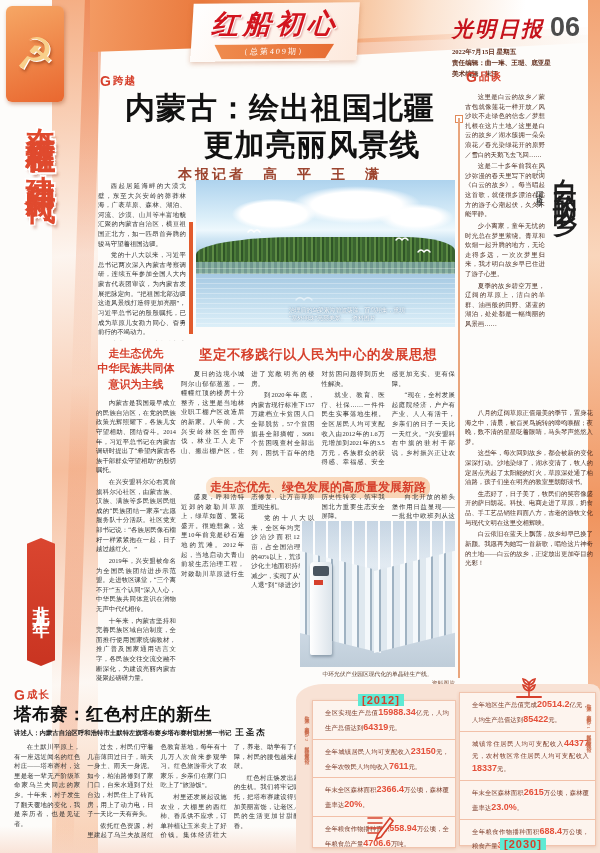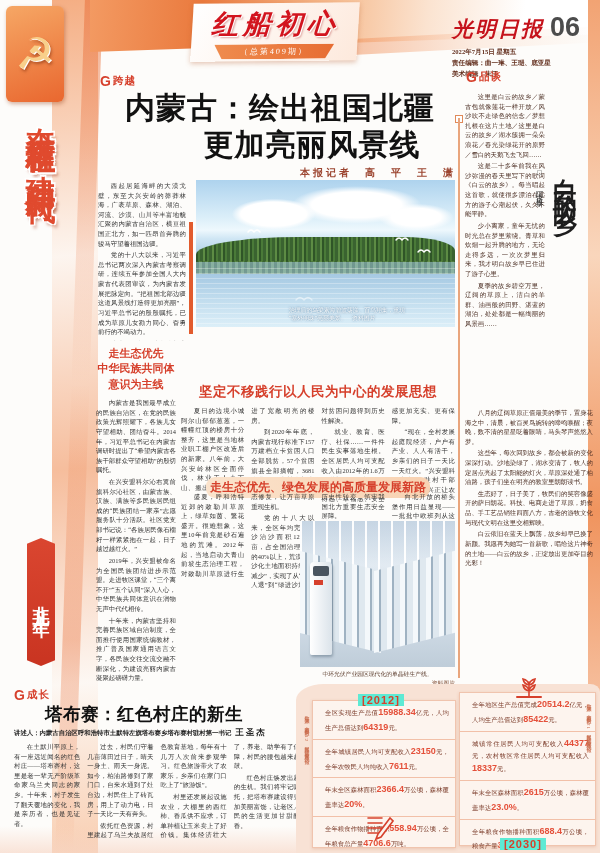--- a/index.html
+++ b/index.html
@@ -55,21 +55,21 @@
 
   
   .glabel{display:flex;align-items:center;gap:2px;}
   .gmark{font-family:"Liberation Sans",sans-serif;font-weight:900;font-size:14px;color:#d6402c;line-height:1;}
   .gtext{font-size:10.5px;font-weight:900;color:#d6402c;font-family:"Liberation Sans",sans-serif;letter-spacing:1px;}
 
   
   .h1wrap{left:104px;top:90px;width:352px;text-align:center;font-family:"Liberation Sans",sans-serif;}
   .h1line{font-size:30px;font-weight:900;color:#111;letter-spacing:1px;line-height:1.22;}
   .h1line.l2{text-indent:64px;}
-  .byline{left:104px;top:166px;width:352px;text-align:right;font-size:10px;color:#9c4530;letter-spacing:3px;font-weight:700;}
+  .byline{left:104px;top:166px;width:352px;text-align:center;font-size:14px;color:#9c4530;letter-spacing:3px;font-weight:700;}
   .leadcol{left:98px;top:181px;width:88px;height:160px;overflow:hidden;}
   .redbar{left:189px;top:222px;width:4px;height:112px;background:#e25b2d;}
 
   
   .photo1{left:196px;top:180px;width:259px;height:147px;overflow:hidden;
     background:linear-gradient(180deg,#aed3ee 0%,#dcEFf9 26%,#eef8fd 34%,#cfe6f4 40%,#9cc2de 58%,#bcd9ec 78%,#dcEFf8 100%);}
   .clouds{position:absolute;left:0;top:0;width:100%;height:42%;
     background:radial-gradient(60px 22px at 30% 55%,#fff 55%,rgba(255,255,255,0) 70%),
                radial-gradient(90px 26px at 62% 40%,#fff 50%,rgba(255,255,255,0) 72%),
                radial-gradient(50px 18px at 85% 60%,#fff 50%,rgba(255,255,255,0) 75%);}
@@ -81,21 +81,21 @@
   .waterlight{position:absolute;left:0;top:60%;width:100%;height:40%;
     background:repeating-linear-gradient(180deg,rgba(255,255,255,.3) 0 1px,rgba(255,255,255,0) 1px 5px);}
   .pcaption{position:absolute;right:6px;bottom:4px;width:160px;font-size:5.8px;line-height:1.5;color:#fff;
     text-shadow:0 0 2px rgba(0,60,110,.8);text-align:left;}
 
   
   .art1{left:96px;top:346px;width:80px;}
   .art1 .hd{font-size:11px;font-weight:900;color:#d6402c;text-align:center;line-height:1.4;font-family:"Liberation Sans",sans-serif;}
   .art1 .bd{margin-top:6px;height:300px;overflow:hidden;}
   .art2{left:181px;top:346px;width:274px;}
-  .art2 .hd{font-size:13.5px;font-weight:900;color:#d6402c;text-align:center;font-family:"Liberation Sans",sans-serif;letter-spacing:.5px;margin-top:37px;}
+  .art2 .hd{font-size:13.5px;font-weight:900;color:#d6402c;text-align:center;font-family:"Liberation Sans",sans-serif;letter-spacing:.5px;}
   .art2 .bd{margin-top:5px;height:100px;overflow:hidden;column-count:4;column-gap:7px;}
   .art3hd{left:206px;top:469px;width:224px;background:linear-gradient(90deg,#fbe3cc,#f8d2b2);border-radius:9px;
     text-align:center;font-size:12px;font-weight:900;color:#d6402c;font-family:Liberation Serif, serif;padding:2px 0;margin-top:8px;}
   .art3bd{left:181px;top:492px;width:274px;height:196px;overflow:hidden;column-count:4;column-gap:7px;}
 
   
   .photo2{left:300px;top:521px;width:155px;height:146px;overflow:hidden;
     background:linear-gradient(180deg,#c9d8e6,#eef4f9 30%,#dfe9f1 55%,#cdd9e4 75%,#bfcdd9);}
   .ceiling{position:absolute;left:0;top:0;width:100%;height:34%;
     background:repeating-linear-gradient(90deg,rgba(255,255,255,.95) 0 2px,rgba(190,205,220,.25) 2px 13px);}
@@ -117,21 +117,21 @@
   .essay-top{left:465px;top:92px;width:80px;height:312px;overflow:hidden;}
   .essay-top p,.essay-bot p{color:#4c2f24;}
   .essay-title{left:549px;top:160px;height:210px;}
   .essay-title .vert{font-size:24px;font-weight:900;color:#1d1d1d;letter-spacing:8px;font-family:"Liberation Sans",sans-serif;}
   .essay-author{left:534px;top:168px;height:120px;}
   .essay-author .vert{font-size:7.5px;color:#333;letter-spacing:3px;}
   .essay-bot{left:465px;top:408px;width:128px;height:280px;overflow:hidden;}
 
   
   .glabel-growth{left:14px;top:688px;}
-  .village-title{left:14px;top:702px;font-size:17.5px;font-weight:900;color:#101010;font-family:"Liberation Sans",sans-serif;letter-spacing:.5px;margin-left:31px;}
+  .village-title{left:14px;top:702px;font-size:17.5px;font-weight:900;color:#101010;font-family:"Liberation Sans",sans-serif;letter-spacing:.5px;}
   .village-byline{left:14px;top:727px;width:286px;font-size:6.4px;font-weight:700;color:#222;}
   .village-byline b{font-size:8.5px;letter-spacing:2px;margin-left:4px;}
   .village-bd{left:14px;top:742px;width:286px;height:106px;overflow:hidden;column-count:4;column-gap:7px;}
 
   
   .stats-bg{left:296px;top:684px;width:304px;height:169px;background:#f8e2d5;border-radius:28px 10px 0 0/16px 8px 0 0;}
   .statbox{position:absolute;background:#fdf4ee;border:1px solid #f0c4ae;box-shadow:0 1px 3px rgba(200,120,80,.25);}
   .box2012{left:312px;top:700px;width:142px;height:146px;}
   .box2021{left:459px;top:692px;width:135px;height:152px;}
   .stat-item{margin:0;padding:4px 6px 4px 12px;font-size:6.4px;line-height:1.65;color:#7a3a28;text-align:justify;border-top:1px solid #f2c0a8;}

